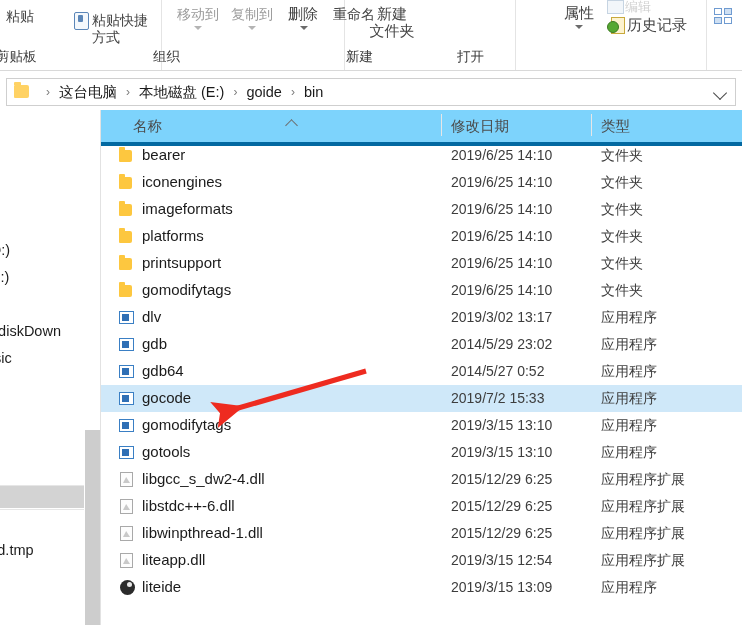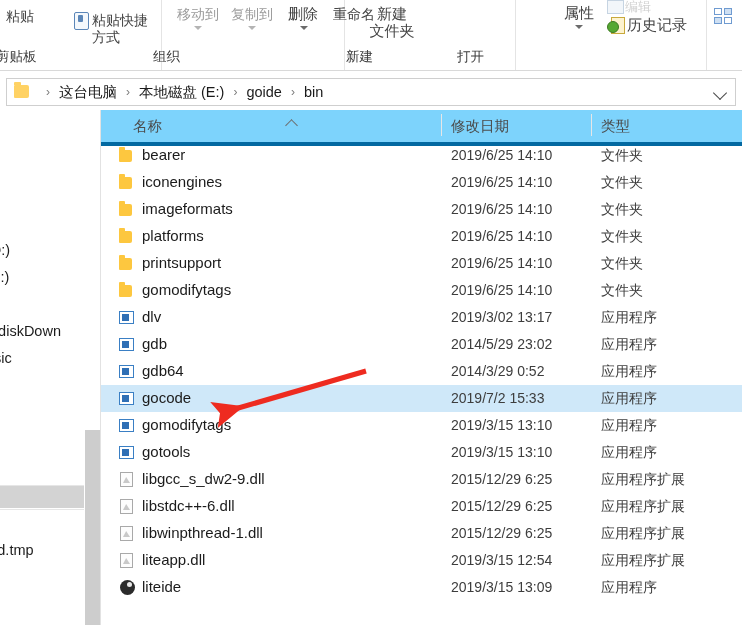--- a/index.html
+++ b/index.html
@@ -448,21 +448,21 @@
         </div>
         <div class="row" style="top: 189px;">
           <span class="ic exe"></span>
           <span class="nm">gdb</span>
           <span class="dt">2014/5/29 23:02</span>
           <span class="tp">应用程序</span>
         </div>
         <div class="row" style="top: 216px;">
           <span class="ic exe"></span>
           <span class="nm">gdb64</span>
-          <span class="dt">2014/3/29 0:52</span>
+          <span class="dt">2014/5/27 0:52</span>
           <span class="tp">应用程序</span>
         </div>
         <div class="row selected" style="top: 243px;">
           <span class="ic exe"></span>
           <span class="nm">gocode</span>
           <span class="dt">2019/7/2 15:33</span>
           <span class="tp">应用程序</span>
         </div>
         <div class="row" style="top: 270px;">
           <span class="ic exe"></span>
@@ -471,21 +471,21 @@
           <span class="tp">应用程序</span>
         </div>
         <div class="row" style="top: 297px;">
           <span class="ic exe"></span>
           <span class="nm">gotools</span>
           <span class="dt">2019/3/15 13:10</span>
           <span class="tp">应用程序</span>
         </div>
         <div class="row" style="top: 324px;">
           <span class="ic dll"></span>
-          <span class="nm">libgcc_s_dw2-9.dll</span>
+          <span class="nm">libgcc_s_dw2-4.dll</span>
           <span class="dt">2015/12/29 6:25</span>
           <span class="tp">应用程序扩展</span>
         </div>
         <div class="row" style="top: 351px;">
           <span class="ic dll"></span>
           <span class="nm">libstdc++-6.dll</span>
           <span class="dt">2015/12/29 6:25</span>
           <span class="tp">应用程序扩展</span>
         </div>
         <div class="row" style="top: 378px; padding-left: 24px;">

